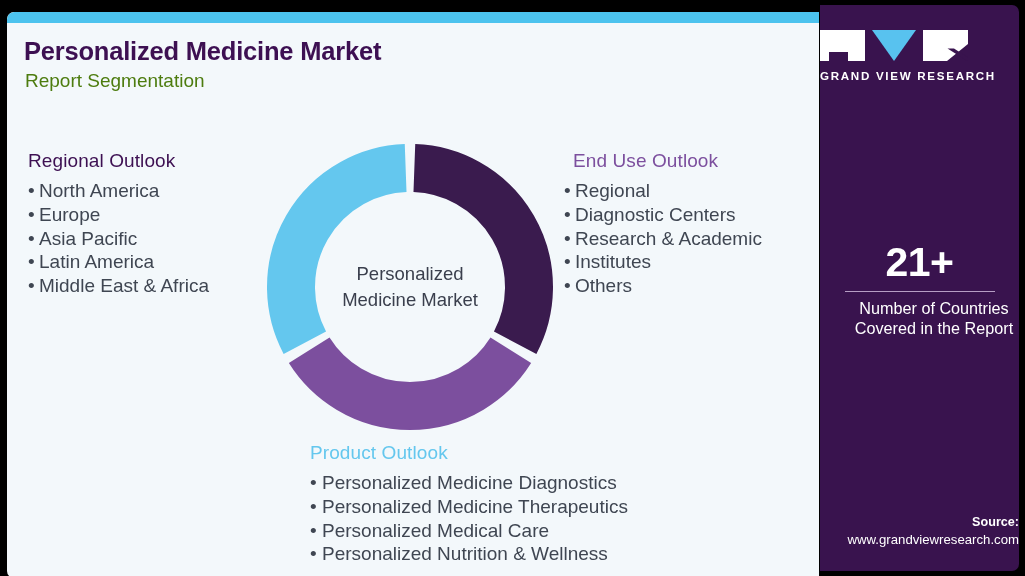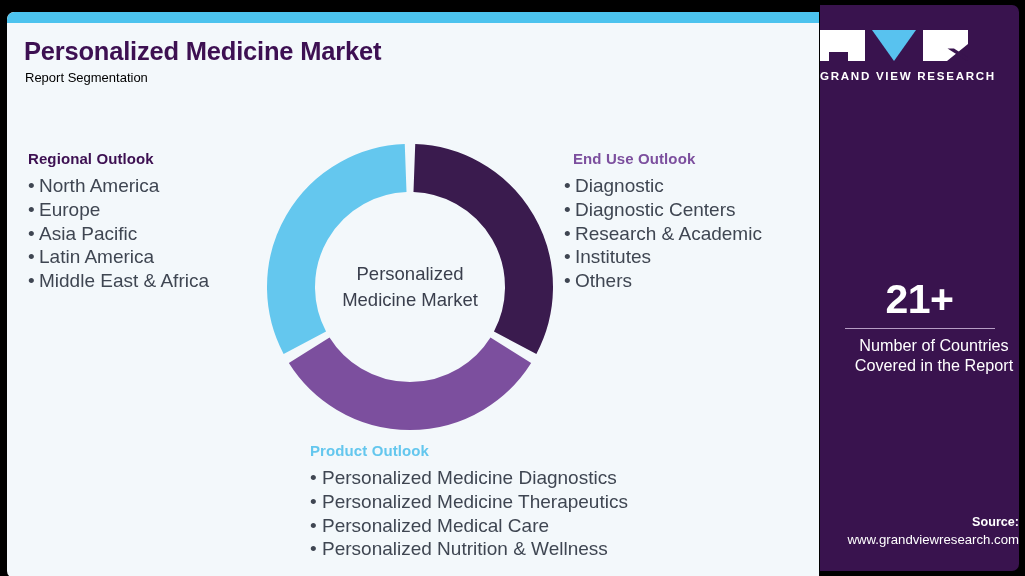--- a/index.html
+++ b/index.html
@@ -48,28 +48,28 @@
     top: 25px;
     font-size: 25.5px;
     font-weight: bold;
     color: #3d1052;
     letter-spacing: -0.2px;
   }
   .subtitle {
     position: absolute;
     left: 18px;
     top: 58px;
-    font-size: 13px;
-    color: #000000;
+    font-size: 19px;
+    color: #4d7c0f;
   }
 
   
   .block-head {
-    font-size: 15px;
-    font-weight: bold;
+    font-size: 19px;
+    font-weight: normal;
     margin: 0 0 7px 0;
     letter-spacing: 0.1px;
   }
   .block-list {
     list-style: none;
     margin: 0;
     padding: 0;
   }
   .block-list li {
     font-size: 19px;
@@ -166,21 +166,20 @@
     letter-spacing: 1.7px;
   }
 
   .stat {
     position: absolute;
     left: 0;
     top: 235px;
     width: 199px;
     text-align: center;
     color: #ffffff;
-    margin-top: 37px;
   }
   .stat-value {
     font-size: 41px;
     font-weight: bold;
     letter-spacing: -0.5px;
     line-height: 44px;
   }
   .stat-rule {
     width: 150px;
     height: 1px;
@@ -230,21 +229,21 @@
         <li><span class="bullet">•</span><span>Europe</span></li>
         <li><span class="bullet">•</span><span>Asia Pacific</span></li>
         <li><span class="bullet">•</span><span>Latin America</span></li>
         <li><span class="bullet">•</span><span>Middle East &amp; Africa</span></li>
       </ul>
     </div>
 
     <div id="enduse-block">
       <div class="block-head">End Use Outlook</div>
       <ul class="block-list">
-        <li><span class="bullet">•</span><span>Diagnostic</span></li>
+        <li><span class="bullet">•</span><span>Regional</span></li>
         <li><span class="bullet">•</span><span>Diagnostic Centers</span></li>
         <li><span class="bullet">•</span><span>Research &amp; Academic</span></li>
         <li><span class="bullet">•</span><span>Institutes</span></li>
         <li><span class="bullet">•</span><span>Others</span></li>
       </ul>
     </div>
 
     <div id="product-block">
       <div class="block-head">Product Outlook</div>
       <ul class="block-list">

